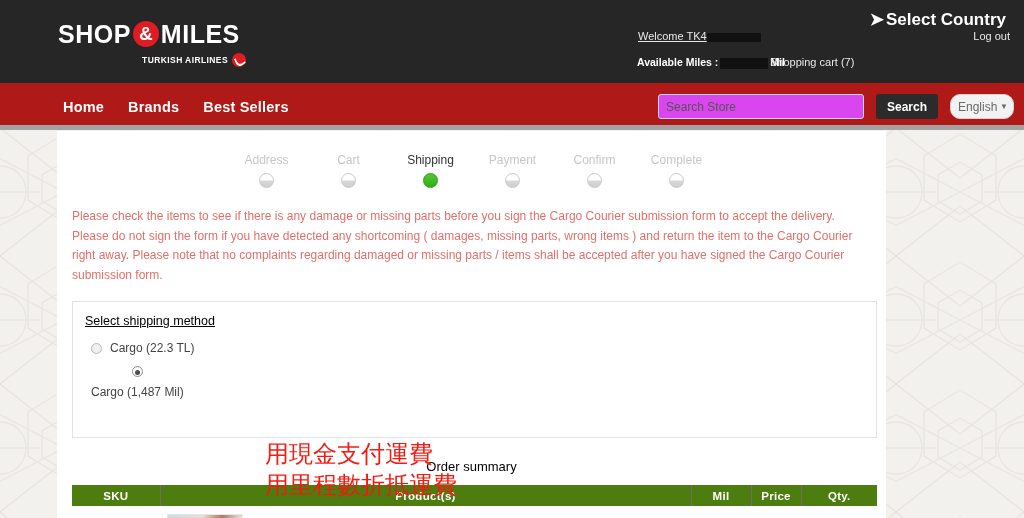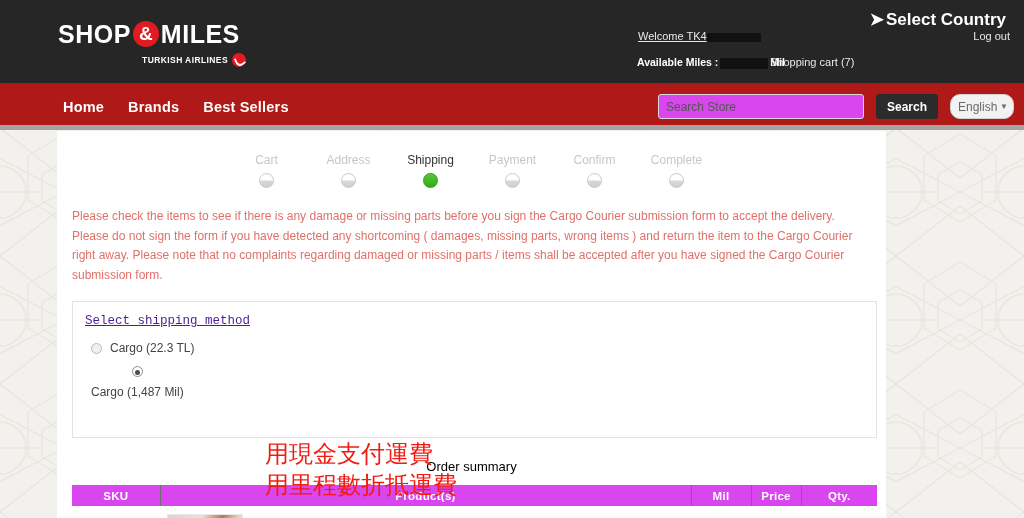--- a/index.html
+++ b/index.html
@@ -287,23 +287,22 @@
     border: 1px solid #e2e2e2;
     background: #fff;
     height: 137px;
     position: relative;
   }
   .ship-title {
     position: absolute;
     left: 12px;
     top: 12px;
     font-size: 12.5px;
-    color: #4c1d95;
+    color: #000000;
     text-decoration: underline;
-    font-family: Liberation Mono, monospace;
   }
   .ship-opt {
     position: absolute;
     left: 18px;
     display: flex;
     align-items: center;
     gap: 8px;
     cursor: pointer;
   }
   .ship-opt.o1 { top: 39px; }
@@ -363,21 +362,21 @@
     color: #000000;
     margin-top: 21px;
   }
   .order-table {
     margin: 11px 9px 0 15px;
     width: 805px;
     border-collapse: collapse;
     table-layout: fixed;
   }
   .order-table th {
-    background: #d946ef;
+    background: #4d7c0f;
     color: #ffffff;
     font-size: 11.5px;
     font-weight: bold;
     height: 21px;
     border-right: 1px solid #6e6e6e;
     letter-spacing: .3px;
   }
   .order-table th:last-child { border-right: none; }
   .col-sku   { width: 88px; }
   .col-prod  { width: 531px; }
@@ -482,25 +481,25 @@
       <span>English</span>
       <span class="lang-caret">▼</span>
     </div>
   </div>
 </div>
 
 <div class="content-panel">
 
   <div class="steps">
     <div class="step">
+      <div class="step-label">Address</div>
+      <div class="step-dot"></div>
+    </div>
+    <div class="step">
       <div class="step-label">Cart</div>
-      <div class="step-dot"></div>
-    </div>
-    <div class="step">
-      <div class="step-label">Address</div>
       <div class="step-dot"></div>
     </div>
     <div class="step active">
       <div class="step-label">Shipping</div>
       <div class="step-dot"></div>
     </div>
     <div class="step">
       <div class="step-label">Payment</div>
       <div class="step-dot"></div>
     </div>

